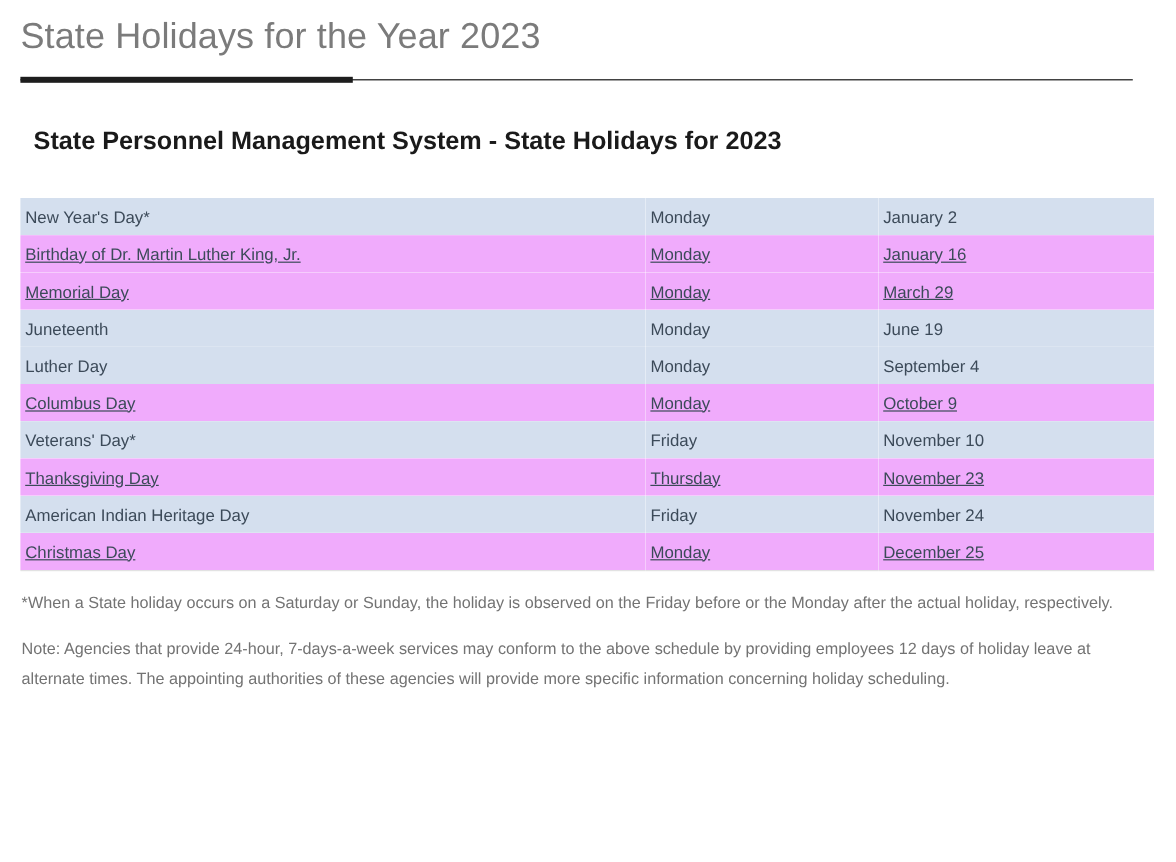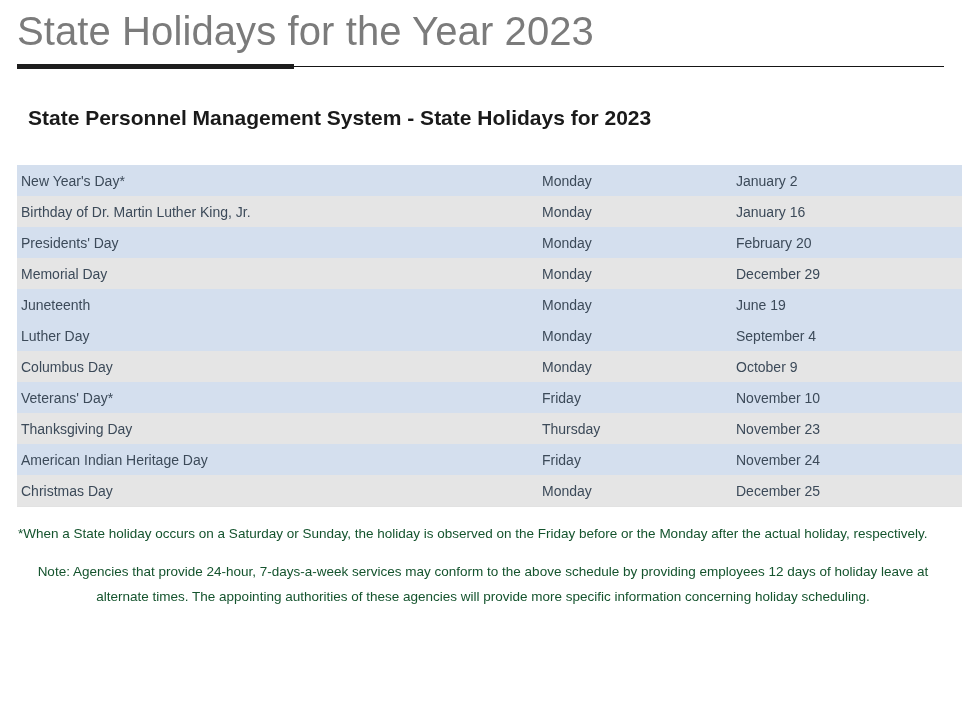--- a/index.html
+++ b/index.html
@@ -18,21 +18,21 @@
     width: 980px;
     height: 718px;
     box-sizing: border-box;
   }
 
   
   .page-header {
     padding: 10px 0 0 17px;
   }
   .page-title {
-    font-size: 40px;
+    font-size: 30px;
     font-weight: 400;
     color: #7b7b7b;
     letter-spacing: 0.1px;
     line-height: 42px;
     margin: 0;
     white-space: nowrap;
   }
   .title-rule {
     position: relative;
     margin: 12px 0 0 17px;
@@ -85,43 +85,44 @@
     vertical-align: middle;
     font-weight: 400;
     white-space: nowrap;
     overflow: hidden;
     text-overflow: ellipsis;
   }
   table.holidays tr.odd td {
     background: #d4dfee;
   }
   table.holidays tr.even td {
-    background: #e5e5e5;
+    background: #f0abfc;
+    text-decoration: underline;
   }
   table.holidays tr:last-child td {
     border-bottom: 1px solid #e2e2e2;
     margin-left: 15px;
   }
   td.col-name   { width: 513px; padding-left: 6px; }
   td.col-day    { width: 186px; }
   td.col-date   { width: 222px; }
 
   
   .notes {
     margin: 0;
     padding: 14px 0 0 18px;
     width: 930px;
   }
   .notes p {
     margin: 0 0 13px 0;
     font-size: 13.5px;
     line-height: 25px;
-    color: #14532d;
-  }
-  .notes p:last-child { margin-bottom: 0; text-align: center; }
+    color: #737373;
+  }
+  .notes p:last-child { margin-bottom: 0; }
 </style>
 </head>
 <body>
 
 <div class="page">
 
   <div class="page-header">
     <h1 class="page-title">State Holidays for the Year 2023</h1>
   </div>
 
@@ -138,29 +139,24 @@
           <tr class="odd">
             <td class="col-name">New Year's Day*</td>
             <td class="col-day">Monday</td>
             <td class="col-date">January 2</td>
           </tr>
           <tr class="even">
             <td class="col-name">Birthday of Dr. Martin Luther King, Jr.</td>
             <td class="col-day">Monday</td>
             <td class="col-date">January 16</td>
           </tr>
-          <tr class="odd">
-            <td class="col-name">Presidents' Day</td>
-            <td class="col-day">Monday</td>
-            <td class="col-date">February 20</td>
-          </tr>
           <tr class="even">
             <td class="col-name">Memorial Day</td>
             <td class="col-day">Monday</td>
-            <td class="col-date">December 29</td>
+            <td class="col-date">March 29</td>
           </tr>
           <tr class="odd">
             <td class="col-name">Juneteenth</td>
             <td class="col-day">Monday</td>
             <td class="col-date">June 19</td>
           </tr>
           <tr class="odd">
             <td class="col-name">Luther Day</td>
             <td class="col-day">Monday</td>
             <td class="col-date">September 4</td>

